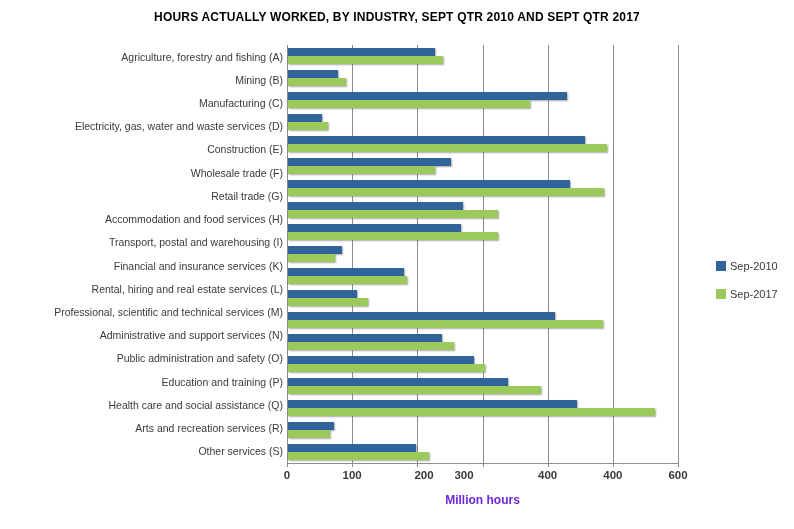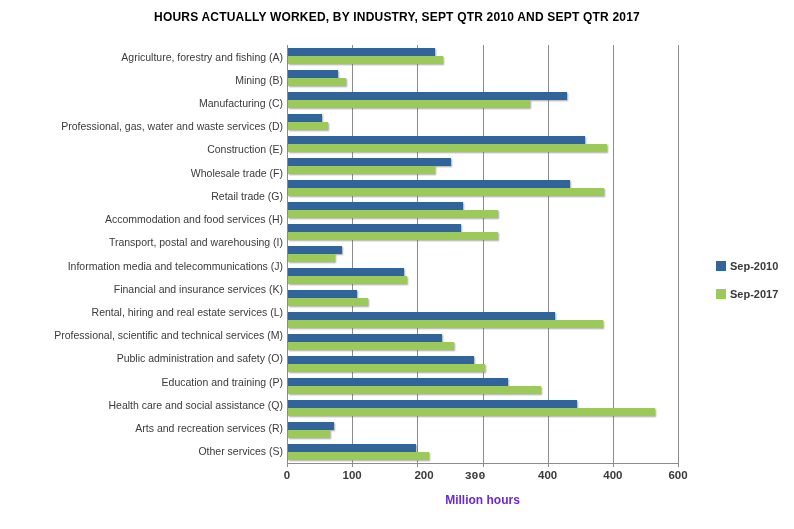--- a/index.html
+++ b/index.html
@@ -62,45 +62,45 @@
   .xtick-label {
     position: absolute; transform: translateX(-50%);
     font-size: 11.5px; font-weight: 600; color: #3a3a3a;
   }
   #xaxis-title {
     position: absolute; top: 493px; left: 287px; width: 391px;
     text-align: center;
     font-size: 12px; font-weight: bold; color: #6d28d9;
   }
   
-  #legend { position: absolute; left: 716px; top: 260px; font-weight: bold; }
+  #legend { position: absolute; left: 716px; top: 260px; }
   .legend-item { display: flex; align-items: center; margin-bottom: 16px; }
   .legend-swatch { width: 10px; height: 10px; margin-right: 4px; flex: 0 0 auto; }
   .legend-label { font-size: 11px; color: #3a3a3a; white-space: nowrap; }
 </style>
 </head>
 <body>
 
 <div id="canvas">
   <div id="chart-title">HOURS ACTUALLY WORKED, BY INDUSTRY, SEPT QTR 2010 AND SEPT QTR 2017</div>
 
   <div id="labels-col">
       <div class="cat-label">Agriculture, forestry and fishing (A)</div>
       <div class="cat-label">Mining (B)</div>
       <div class="cat-label">Manufacturing (C)</div>
-      <div class="cat-label">Professional, gas, water and waste services (D)</div>
+      <div class="cat-label">Electricity, gas, water and waste services (D)</div>
       <div class="cat-label">Construction (E)</div>
       <div class="cat-label">Wholesale trade (F)</div>
       <div class="cat-label">Retail trade (G)</div>
       <div class="cat-label">Accommodation and food services (H)</div>
       <div class="cat-label">Transport, postal and warehousing (I)</div>
-      <div class="cat-label">Information media and telecommunications (J)</div>
       <div class="cat-label">Financial and insurance services (K)</div>
       <div class="cat-label">Rental, hiring and real estate services (L)</div>
       <div class="cat-label">Professional, scientific and technical services (M)</div>
+      <div class="cat-label">Administrative and support services (N)</div>
       <div class="cat-label">Public administration and safety (O)</div>
       <div class="cat-label">Education and training (P)</div>
       <div class="cat-label">Health care and social assistance (Q)</div>
       <div class="cat-label">Arts and recreation services (R)</div>
       <div class="cat-label">Other services (S)</div>
     </div>
 
   <div id="plot">
     <div id="gridlines">
         <div class="gridline" style="left: calc(16.6667% - 1px);"></div>
@@ -196,21 +196,21 @@
         <div class="tickmark" style="left: calc(66.6667% - 1px);"></div>
         <div class="tickmark" style="left: calc(83.3333% - 1px);"></div>
         <div class="tickmark" style="left: calc(100% - 1px);"></div>
       </div>
   </div>
 
   <div id="xtick-labels">
       <div class="xtick-label" style="left: 287px;">0</div>
       <div class="xtick-label" style="left: 352.167px;">100</div>
       <div class="xtick-label" style="left: 424px;">200</div>
-      <div class="xtick-label" style="left: 475px; font-family: Liberation Mono, monospace;">300</div>
+      <div class="xtick-label" style="left: 464px;">300</div>
       <div class="xtick-label" style="left: 547.667px;">400</div>
       <div class="xtick-label" style="left: 612.833px;">400</div>
       <div class="xtick-label" style="left: 678px;">600</div>
     </div>
 
   <div id="xaxis-title">Million hours</div>
 
   <div id="legend">
       <div class="legend-item">
         <span class="legend-swatch" style="background: rgb(49, 100, 155);"></span>

